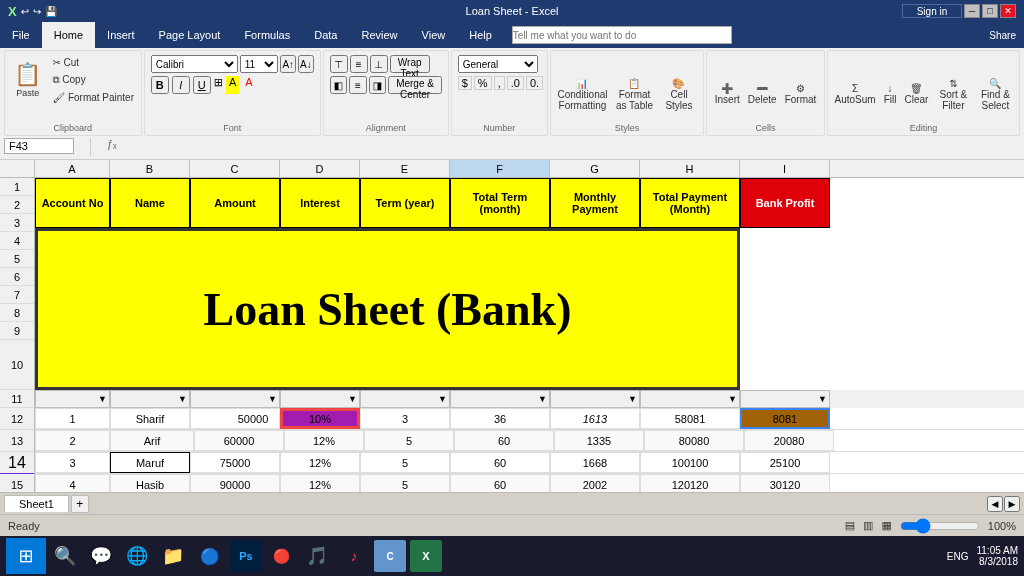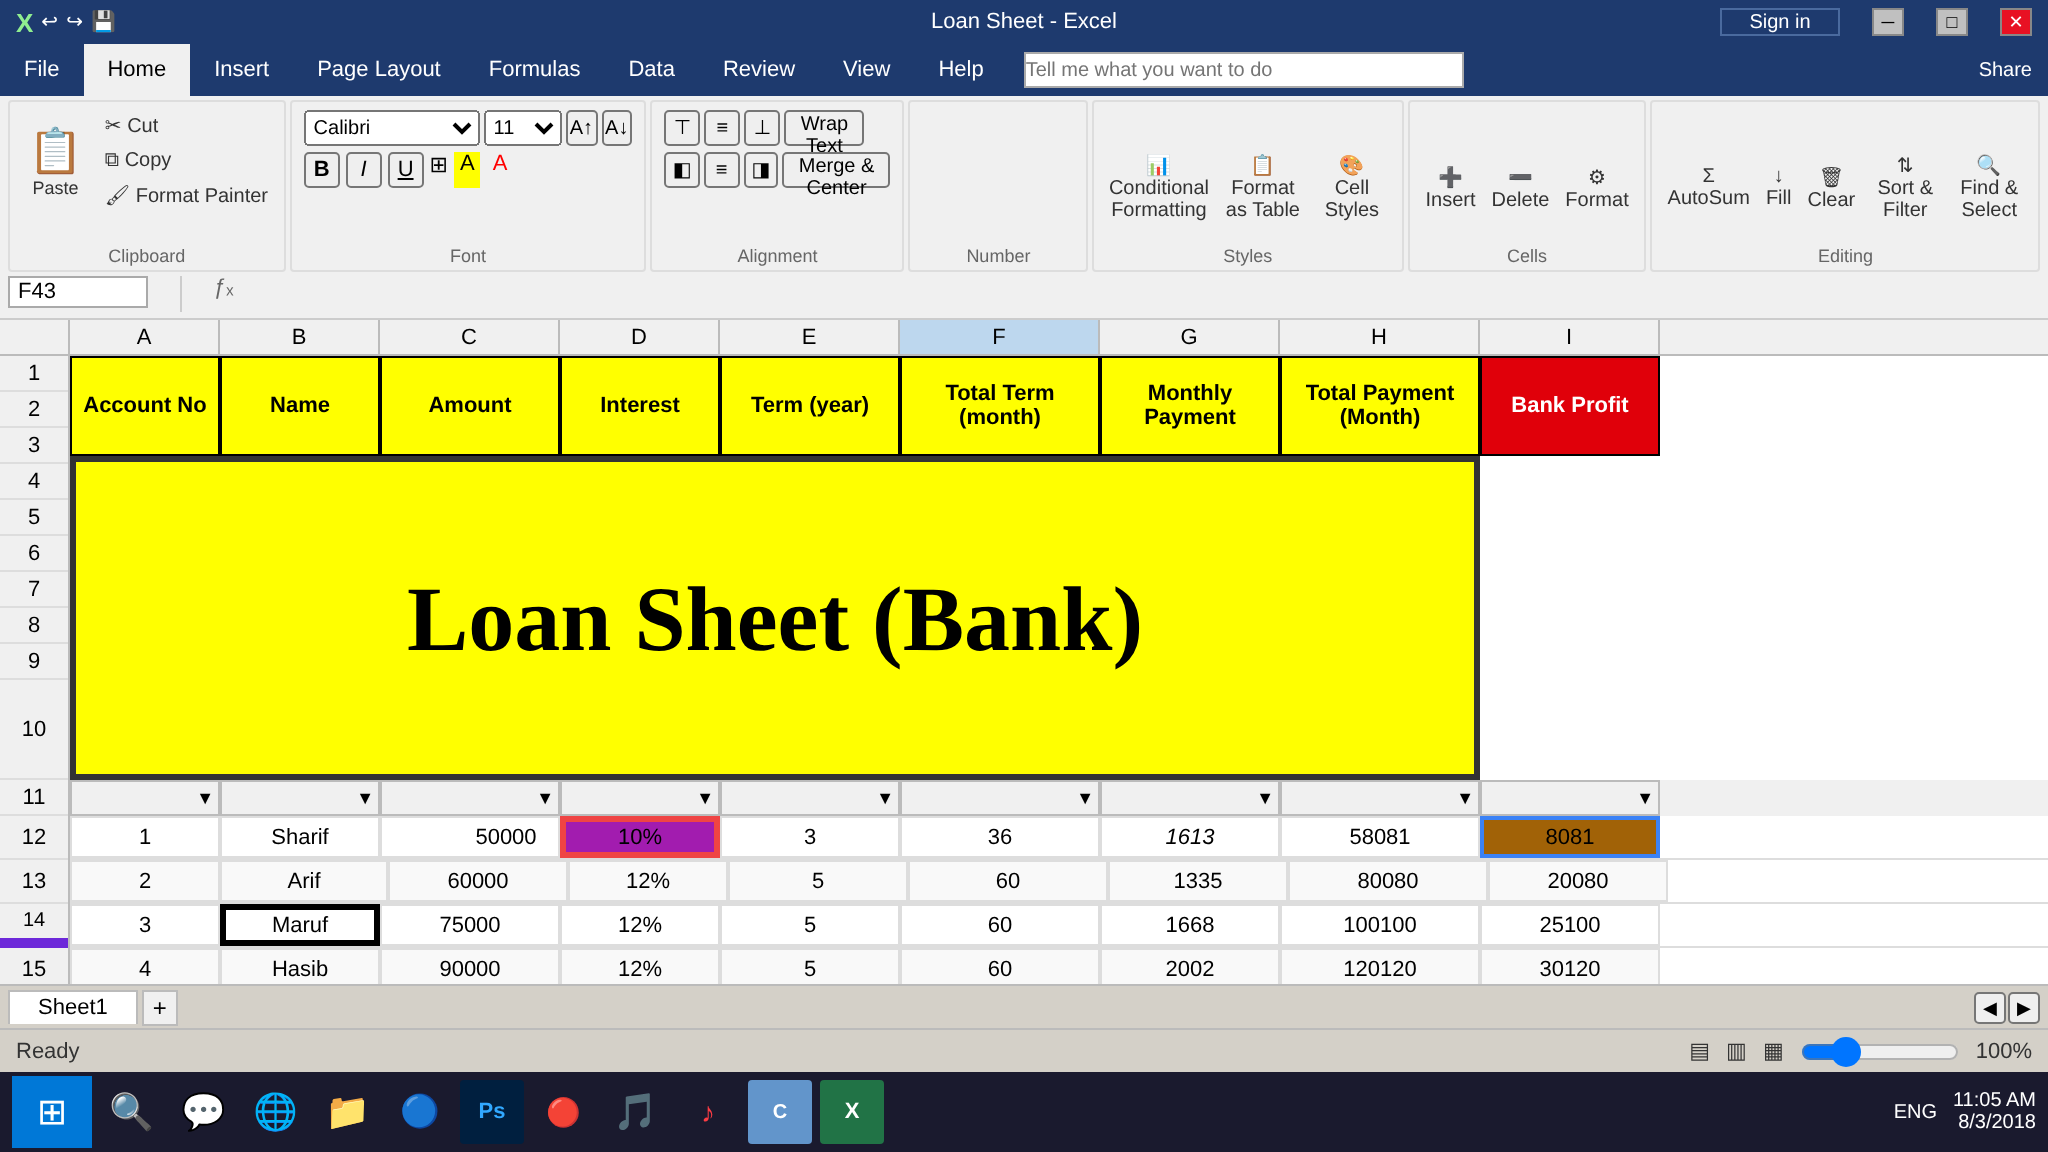--- a/index.html
+++ b/index.html
@@ -11,21 +11,21 @@
       background: #1e3a6e;
       display: flex;
       align-items: center;
       justify-content: space-between;
       padding: 0 8px;
       color: white;
       font-size: 11px;
     }
     .title-bar-left { display: flex; align-items: center; gap: 4px; }
     .title-bar-center { position: absolute; left: 50%; transform: translateX(-50%); font-size: 11px; }
-    .title-bar-right { display: flex; gap: 16px; margin-left: auto; }
+    .title-bar-right { display: flex; gap: 2px; margin-left: auto; }
     .title-btn { width: 16px; height: 14px; background: #c0c0c0; border: 1px solid #888; font-size: 9px; display: flex; align-items: center; justify-content: center; cursor: pointer; color: #000; }
     .title-btn.close { background: #e81123; color: white; }
     .ribbon-tabs { display: flex; background: #1e3a6e; height: 26px; }
     .ribbon-tab { padding: 0 12px; color: white; font-size: 11px; display: flex; align-items: center; cursor: pointer; }
     .ribbon-tab.active { background: #f0f0f0; color: #000; }
     .ribbon-content { display: flex; align-items: stretch; padding: 2px 4px; height: 86px; gap: 2px; background: #f0f0f0; }
     .ribbon-group { border: 1px solid #ddd; border-radius: 2px; padding: 2px 6px; display: flex; flex-direction: column; align-items: center; min-width: 60px; position: relative; }
     .ribbon-group-label { font-size: 9px; color: #666; position: absolute; bottom: 2px; }
     .ribbon-group-content { display: flex; flex-direction: column; gap: 1px; width: 100%; flex: 1; }
     .ribbon-btn { font-size: 10px; color: #333; cursor: pointer; padding: 1px 3px; border: 1px solid transparent; background: transparent; white-space: nowrap; }
@@ -135,20 +135,30 @@
           <button style="font-size:10px;width:18px;height:18px;">◧</button>
           <button style="font-size:10px;width:18px;height:18px;">≡</button>
           <button style="font-size:10px;width:18px;height:18px;">◨</button>
           <button style="font-size:10px;width:55px;height:18px;">Merge &amp; Center</button>
         </div>
       </div>
       <div class="ribbon-group-label">Alignment</div>
     </div>
 
     <div class="ribbon-group" style="min-width:90px;">
+      <div class="ribbon-group-content">
+        <select style="width:80px;height:18px;font-size:10px;margin-top:2px;"><option>General</option></select>
+        <div style="display:flex;gap:2px;margin-top:2px;">
+          <span style="font-size:11px;cursor:pointer;padding:0 3px;border:1px solid #ccc;">$</span>
+          <span style="font-size:11px;cursor:pointer;padding:0 3px;border:1px solid #ccc;">%</span>
+          <span style="font-size:11px;cursor:pointer;padding:0 3px;border:1px solid #ccc;">,</span>
+          <span style="font-size:11px;cursor:pointer;padding:0 3px;border:1px solid #ccc;">.0</span>
+          <span style="font-size:11px;cursor:pointer;padding:0 3px;border:1px solid #ccc;">0.</span>
+        </div>
+      </div>
       <div class="ribbon-group-label">Number</div>
     </div>
 
     <div class="ribbon-group" style="min-width:150px;">
       <div style="display:flex;gap:2px;margin-top:2px;flex:1;align-items:center;">
         <div class="ribbon-big-btn" style="font-size:10px;width:55px;text-align:center;">📊<div>Conditional Formatting</div></div>
         <div class="ribbon-big-btn" style="font-size:10px;width:45px;text-align:center;">📋<div>Format as Table</div></div>
         <div class="ribbon-big-btn" style="font-size:10px;width:40px;text-align:center;">🎨<div>Cell Styles</div></div>
       </div>
       <div class="ribbon-group-label">Styles</div>
@@ -206,21 +216,21 @@
         <div style="height:18px;font-size:11px;text-align:center;border-bottom:1px solid #ddd;display:flex;align-items:center;justify-content:center;">4</div>
         <div style="height:18px;font-size:11px;text-align:center;border-bottom:1px solid #ddd;display:flex;align-items:center;justify-content:center;">5</div>
         <div style="height:18px;font-size:11px;text-align:center;border-bottom:1px solid #ddd;display:flex;align-items:center;justify-content:center;">6</div>
         <div style="height:18px;font-size:11px;text-align:center;border-bottom:1px solid #ddd;display:flex;align-items:center;justify-content:center;">7</div>
         <div style="height:18px;font-size:11px;text-align:center;border-bottom:1px solid #ddd;display:flex;align-items:center;justify-content:center;">8</div>
         <div style="height:18px;font-size:11px;text-align:center;border-bottom:1px solid #ddd;display:flex;align-items:center;justify-content:center;">9</div>
         <div style="height:50px;font-size:11px;text-align:center;border-bottom:1px solid #ddd;display:flex;align-items:center;justify-content:center;">10</div>
         <div style="height:18px;font-size:11px;text-align:center;border-bottom:1px solid #ddd;display:flex;align-items:center;justify-content:center;">11</div>
         <div style="height:22px;font-size:11px;text-align:center;border-bottom:1px solid #ddd;display:flex;align-items:center;justify-content:center;">12</div>
         <div style="height:22px;font-size:11px;text-align:center;border-bottom:1px solid #ddd;display:flex;align-items:center;justify-content:center;">13</div>
-        <div style="height:22px;font-size:10px;text-align:center;border-bottom:5px solid #6d28d9;display:flex;align-items:center;justify-content:center;">14</div>
+        <div style="height:22px;font-size:16px;text-align:center;border-bottom:1px solid #6d28d9;display:flex;align-items:center;justify-content:center;">14</div>
         <div style="height:22px;font-size:11px;text-align:center;border-bottom:1px solid #ddd;display:flex;align-items:center;justify-content:center;">15</div>
 
       </div>
 
       <div style="flex:1;overflow:hidden;">
 
         <div style="display:flex;height:50px;">
           <div style="width:75px;background:#ffff00;border:1px solid #000;font-weight:bold;text-align:center;font-size:11px;color:#000;display:flex;align-items:center;justify-content:center;padding:2px;">
             <span>Account No</span>
           </div>
@@ -286,21 +296,21 @@
     <div style="width:90px;border:1px solid #ddd;font-size:11px;display:flex;align-items:center;justify-content:center;background:#f9f9f9;">60000</div>
     <div style="width:80px;border:1px solid #ddd;font-size:11px;display:flex;align-items:center;justify-content:center;background:#f9f9f9;">12%</div>
     <div style="width:90px;border:1px solid #ddd;font-size:11px;display:flex;align-items:center;justify-content:center;background:#f9f9f9;">5</div>
     <div style="width:100px;border:1px solid #ddd;font-size:11px;display:flex;align-items:center;justify-content:center;background:#f9f9f9;">60</div>
     <div style="width:90px;border:1px solid #ddd;font-size:11px;display:flex;align-items:center;justify-content:center;background:#f9f9f9;">1335</div>
     <div style="width:100px;border:1px solid #ddd;font-size:11px;display:flex;align-items:center;justify-content:center;background:#f9f9f9;">80080</div>
     <div style="width:90px;border:1px solid #ddd;font-size:11px;display:flex;align-items:center;justify-content:center;background:#f9f9f9;">20080</div>
   </div>
             <div style="display: flex; height: 22px; border-bottom: 1px solid rgb(221, 221, 221);">
     <div style="width:75px;border:1px solid #ddd;font-size:11px;display:flex;align-items:center;justify-content:center;background:white;">3</div>
-    <div style="width:80px;border:3px solid #000000;font-size:11px;display:flex;align-items:center;justify-content:center;background:white;">Maruf</div>
+    <div style="width:80px;border:1px solid #000000;font-size:11px;display:flex;align-items:center;justify-content:center;background:white;">Maruf</div>
     <div style="width:90px;border:1px solid #ddd;font-size:11px;display:flex;align-items:center;justify-content:center;background:white;">75000</div>
     <div style="width:80px;border:1px solid #ddd;font-size:11px;display:flex;align-items:center;justify-content:center;background:white;">12%</div>
     <div style="width:90px;border:1px solid #ddd;font-size:11px;display:flex;align-items:center;justify-content:center;background:white;">5</div>
     <div style="width:100px;border:1px solid #ddd;font-size:11px;display:flex;align-items:center;justify-content:center;background:white;">60</div>
     <div style="width:90px;border:1px solid #ddd;font-size:11px;display:flex;align-items:center;justify-content:center;background:white;">1668</div>
     <div style="width:100px;border:1px solid #ddd;font-size:11px;display:flex;align-items:center;justify-content:center;background:white;">100100</div>
     <div style="width:90px;border:1px solid #ddd;font-size:11px;display:flex;align-items:center;justify-content:center;background:white;">25100</div>
   </div>
             <div style="display: flex; height: 22px; border-bottom: 1px solid rgb(221, 221, 221);">
     <div style="width:75px;border:1px solid #ddd;font-size:11px;display:flex;align-items:center;justify-content:center;background:#f9f9f9;">4</div>

